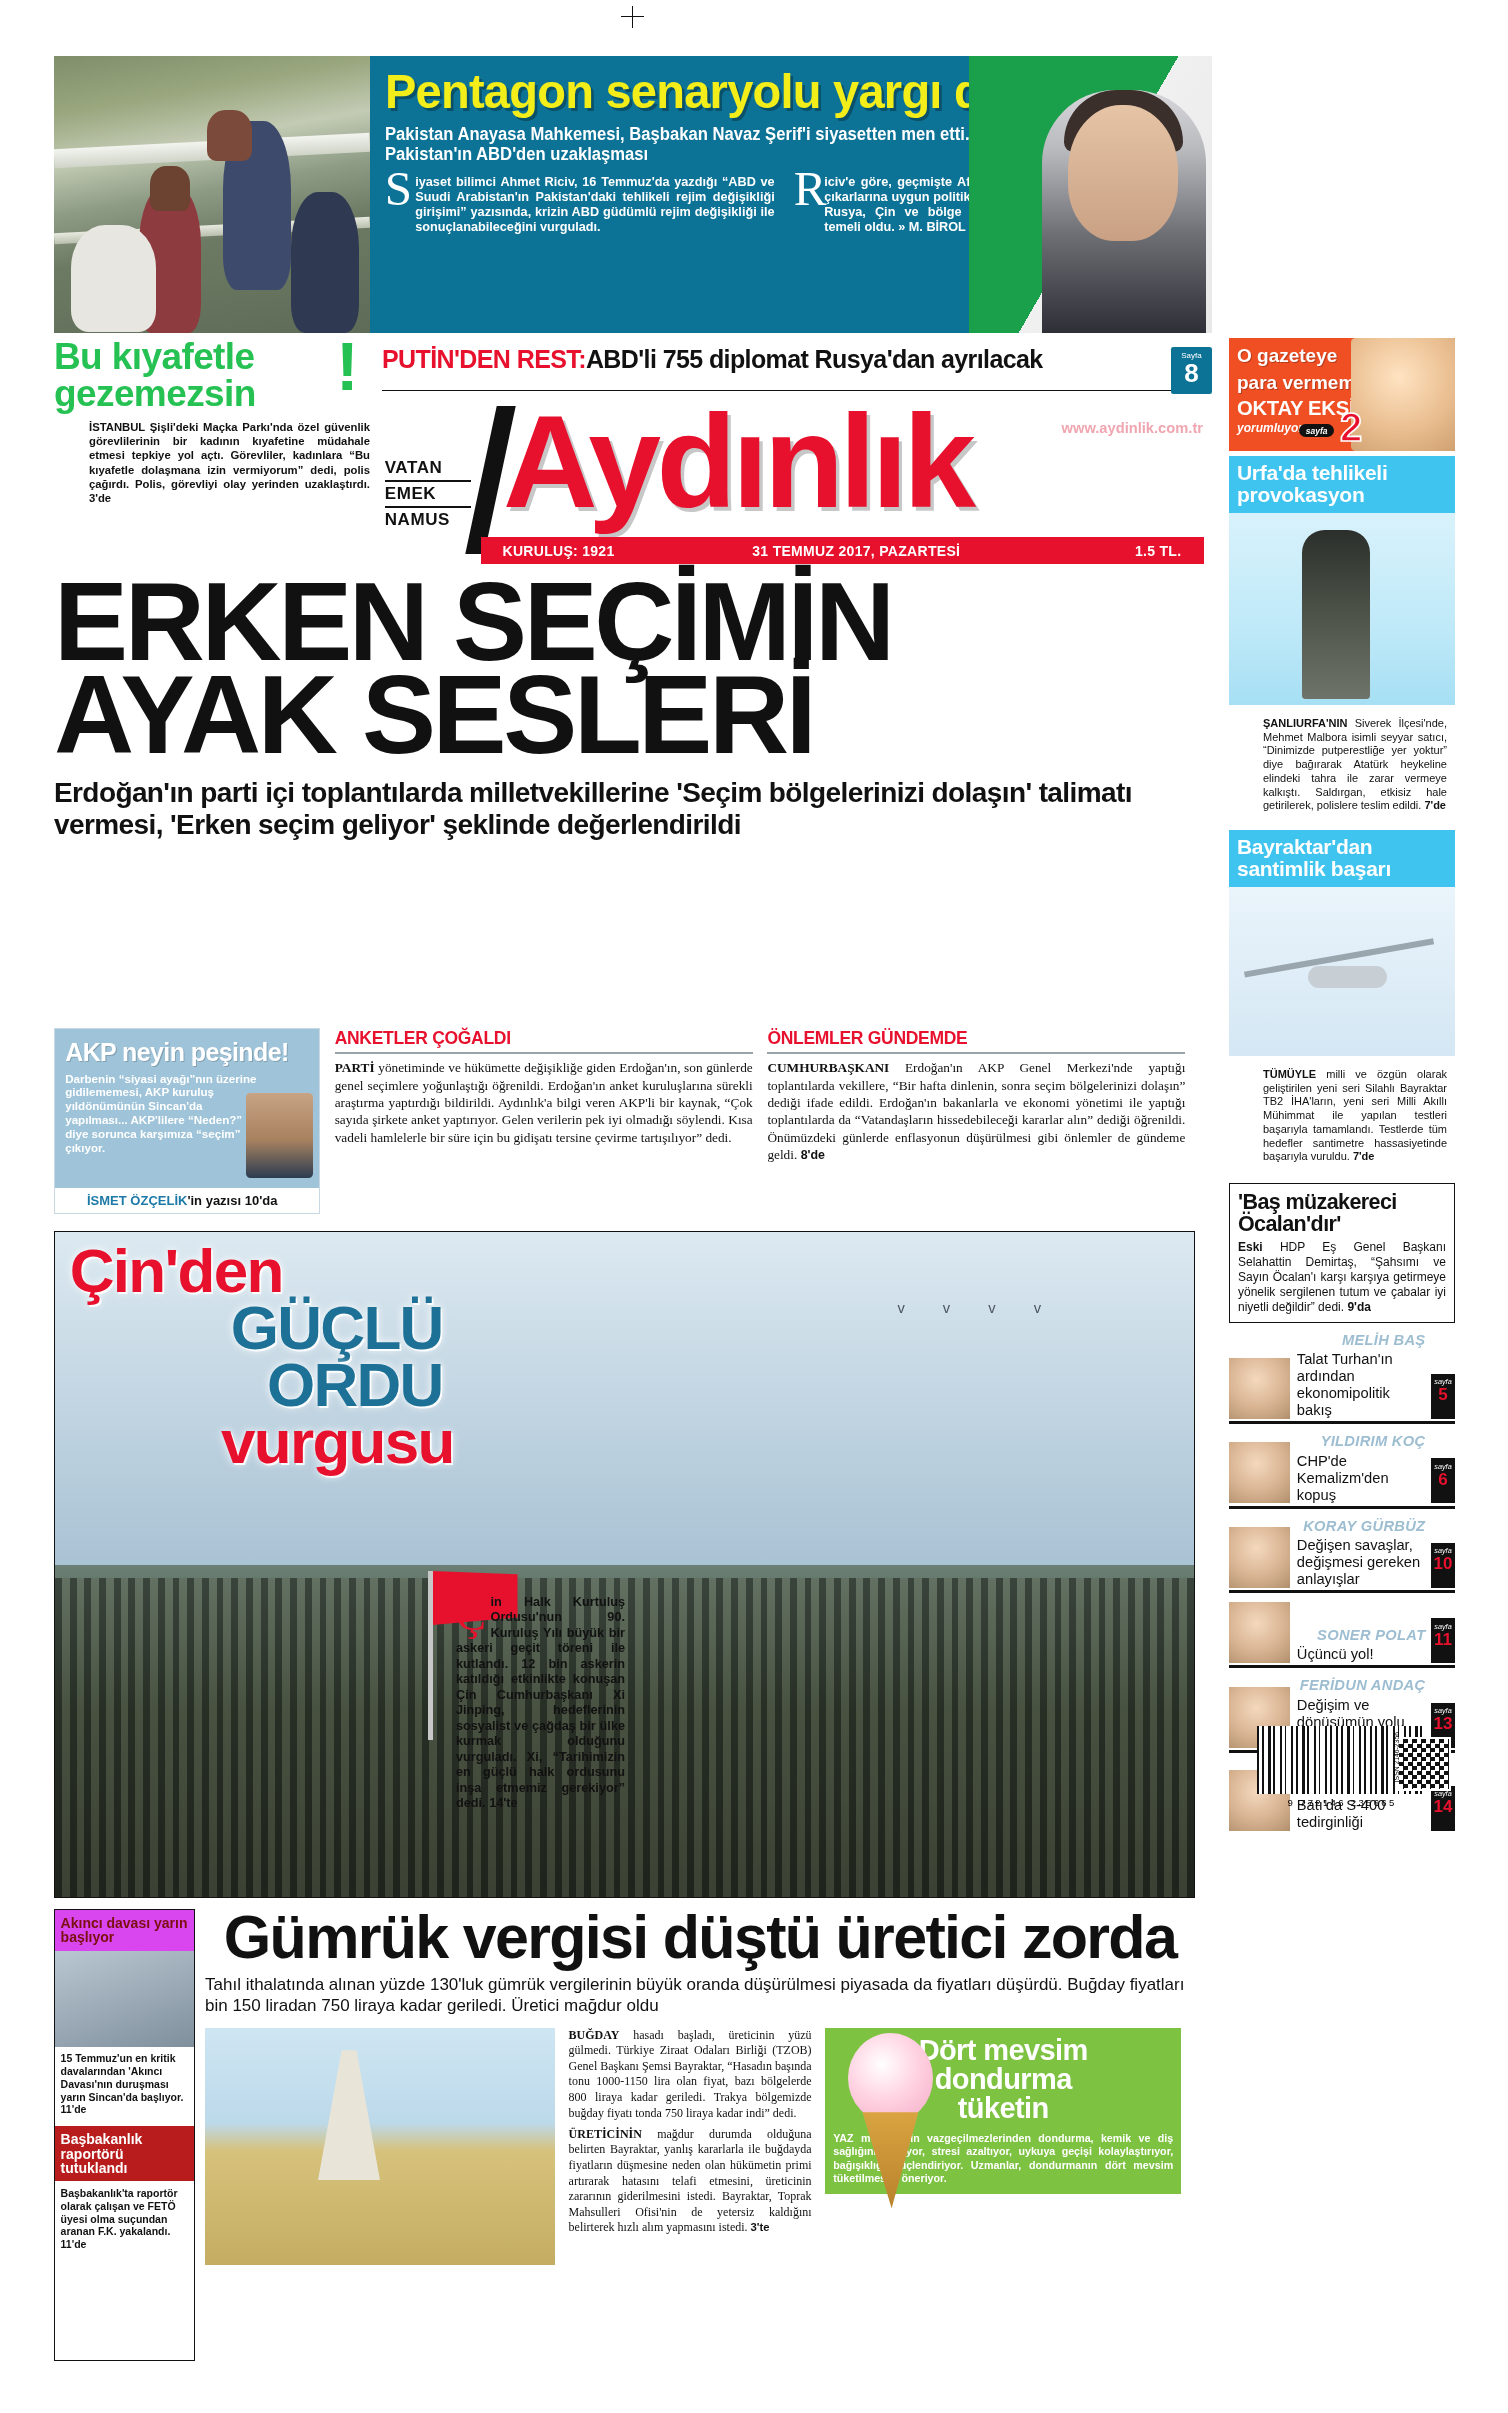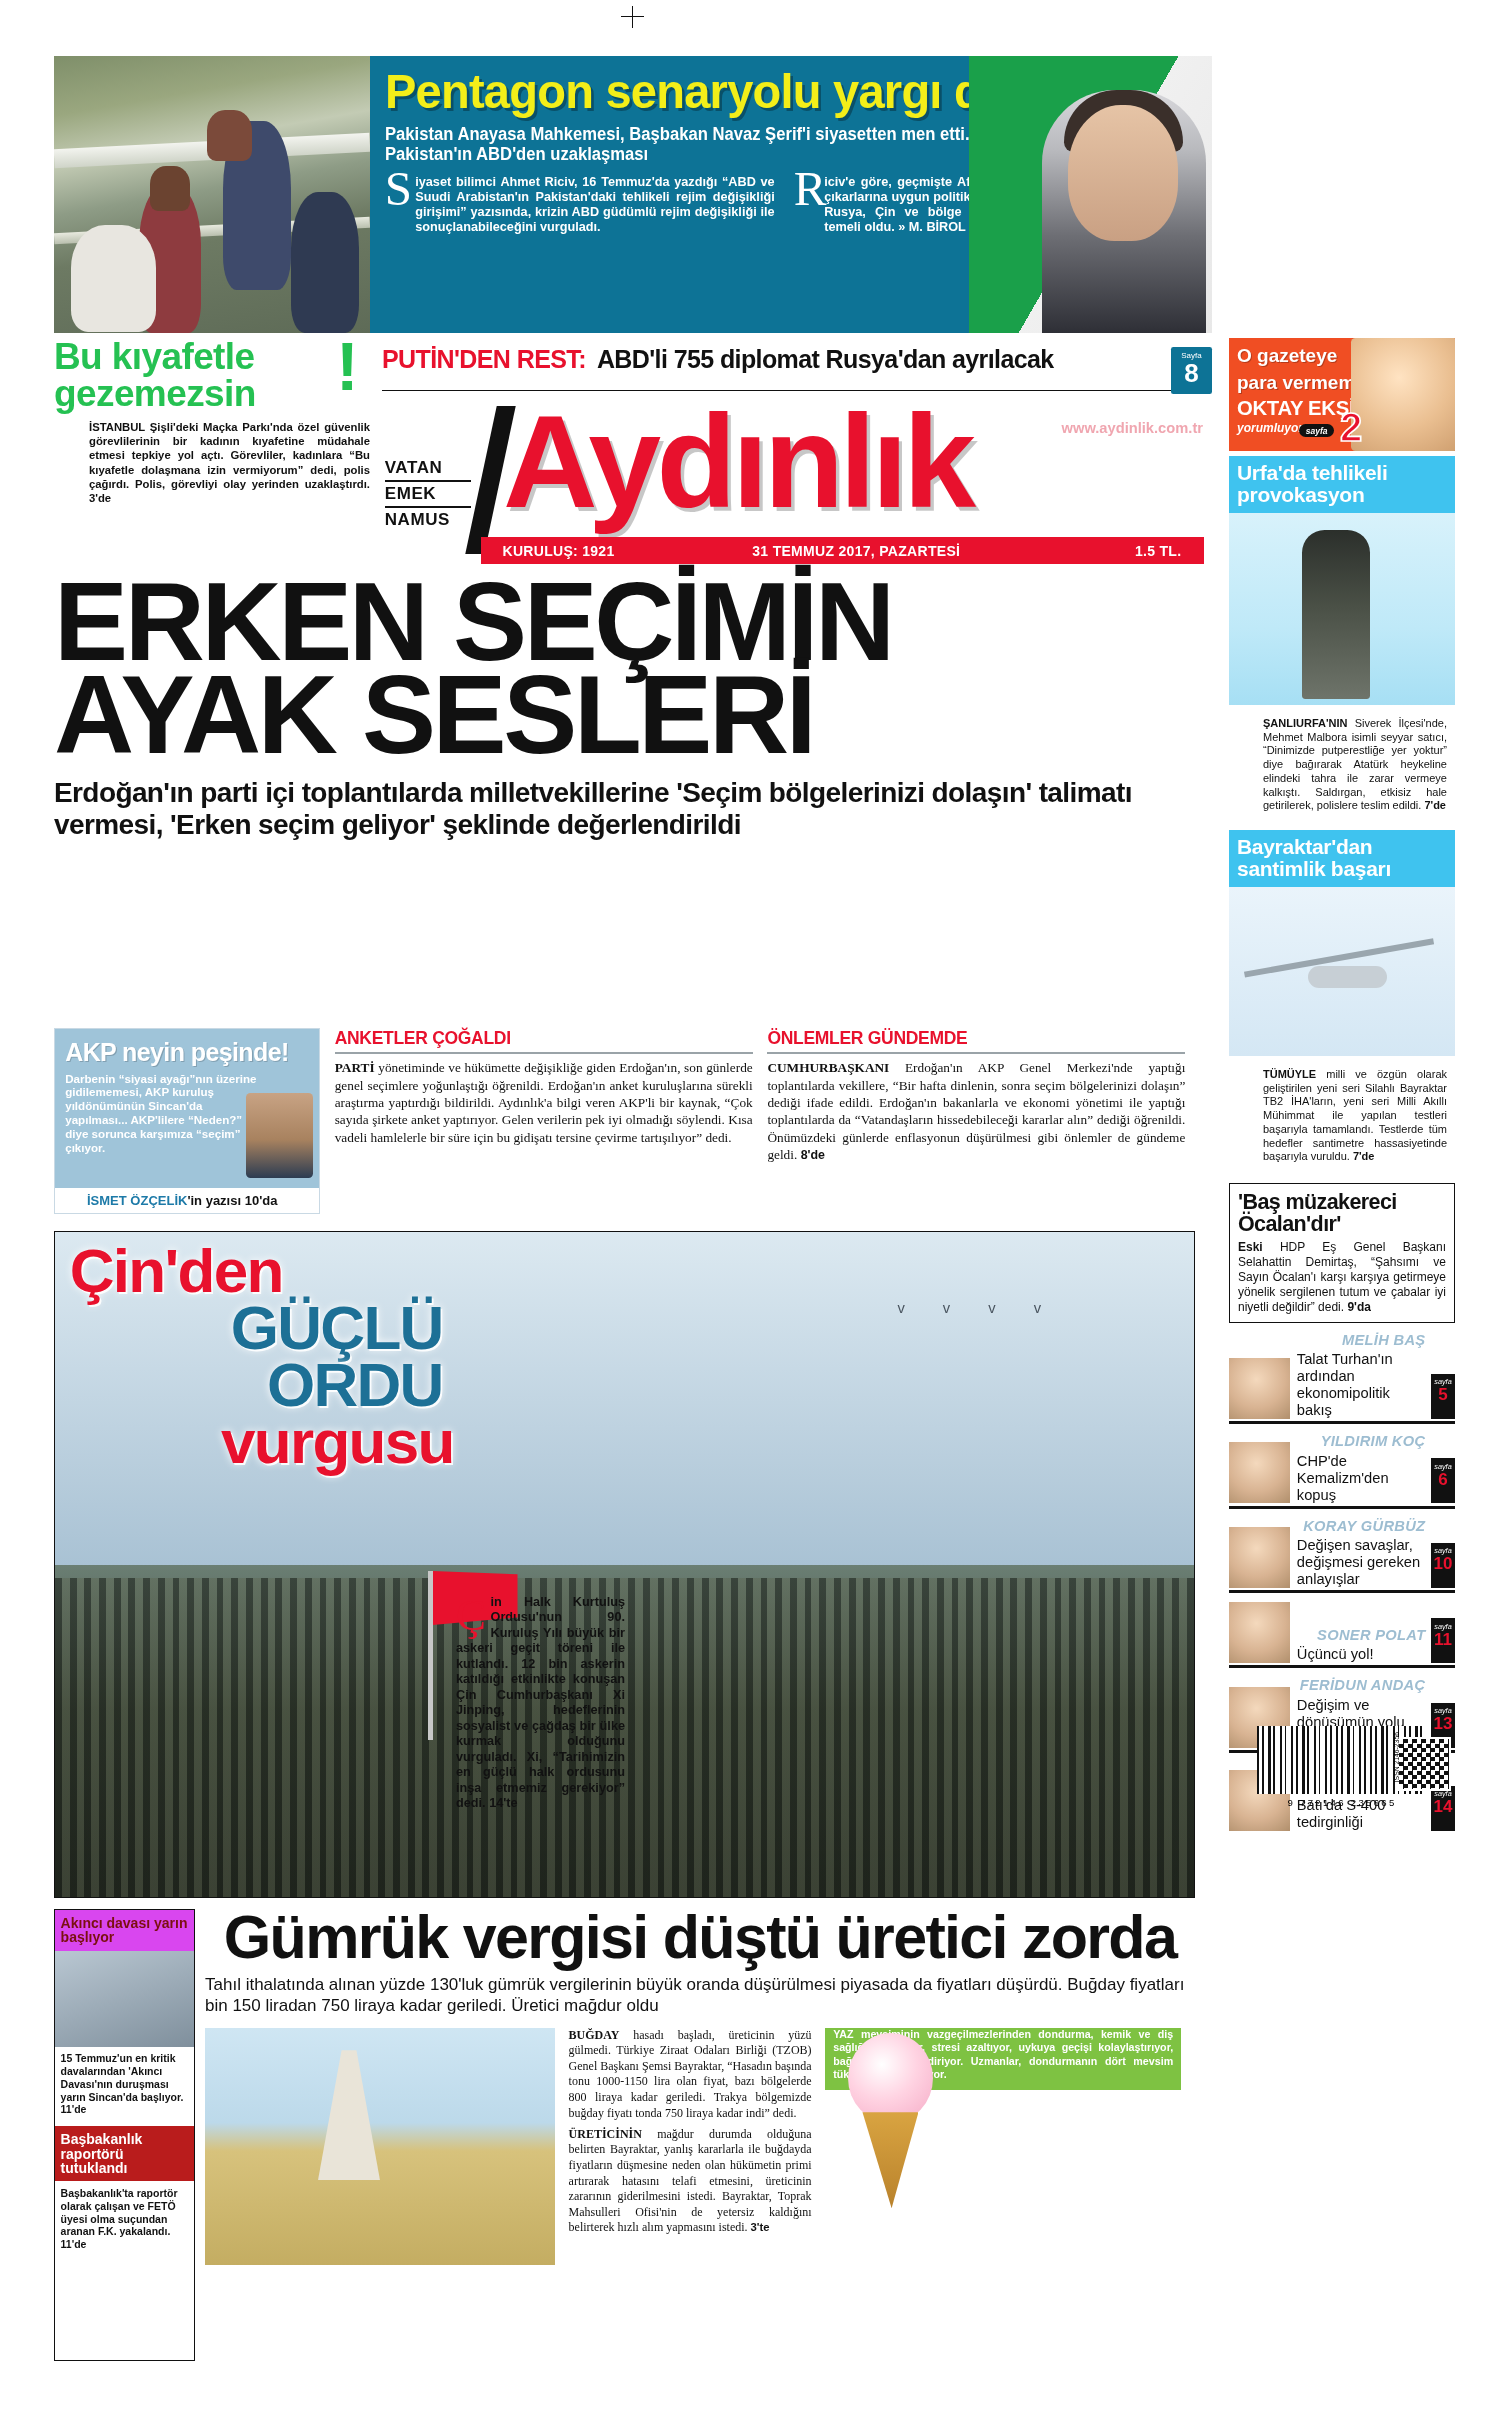--- a/index.html
+++ b/index.html
@@ -72,21 +72,21 @@
   .promo { position: absolute; left: 0; top: 282px; width: 316px; height: 226px; }
   .promo h2 { color: #25c152; font-size: 37px; font-weight: 700; line-height: 1.0; letter-spacing:-0.6px;}
   .promo .bang { position:absolute; right: 11.3px; top: 1.1px; color:#25c152; font-size: 68px; font-weight:800; line-height: .82;}
   .promo p { font-size: 11.3px; line-height: 1.26; margin-top: 8px; padding-left: 35px;
     font-weight: 700; color: #111; text-align: justify; }
 
   
   .putin { position: absolute; left: 328px; top: 289px; width: 830px; height: 46px;
     border-bottom: 1.7px solid #111; display:flex; align-items:flex-start; }
   .putin .red { color:#e8112d; font-weight: 900; font-size: 25px; letter-spacing:-0.6px; }
-  .putin .blk { color:#111; font-weight: 800; font-size: 25px; letter-spacing:-0.6px; margin-left: 11px;}
+  .putin .blk { color:#111; font-weight: 800; font-size: 25px; letter-spacing:-0.6px; margin-left: 0;}
   .pagebadge { position:absolute; right: 0; top: 2.3px; width: 41px; height: 47px; background:#0d7396;
      color:#fff; text-align:center; border-radius: 2.3px; }
   .pagebadge .s { font-size: 8px; display:block; margin-top:3.4px; }
   .pagebadge .n { font-size: 26px; font-weight: 900; line-height: 1; display:block; }
 
   
   .masthead { position: absolute; left: 316px; top: 339px; width: 842px; height: 169px; }
   .mh-slogan { position:absolute; left: 14.7px; top: 61px; width: 86px; color:#111;
      font-weight: 800; font-size: 17px; letter-spacing: 0.6px; line-height: 1.0; }
   .mh-slogan div { border-bottom: 2.3px solid #111; padding: 3.4px 0; }
@@ -388,20 +388,25 @@
         <div class="gum-row">
           <div class="gum-photo">
               <div class="mill"></div>
             </div>
           <div class="gum-body">
             <p><b>BUĞDAY</b><span> hasadı başladı, üreticinin yüzü gülmedi. Türkiye Ziraat Odaları Birliği (TZOB) Genel Başkanı Şemsi Bayraktar, “Hasadın başında tonu 1000-1150 lira olan fiyat, bazı bölgelerde 800 liraya kadar geriledi. Trakya bölgemizde buğday fiyatı tonda 750 liraya kadar indi” dedi.</span></p>
             <p style="margin-top:5.6px"><b>ÜRETİCİNİN</b><span> mağdur durumda olduğuna belirten Bayraktar, yanlış kararlarla ile buğdayda fiyatların düşmesine neden olan hükümetin primi artırarak hatasını telafi etmesini, üreticinin zararının giderilmesini istedi. Bayraktar, Toprak Mahsulleri Ofisi'nin de yetersiz kaldığını belirterek hızlı alım yapmasını istedi.</span>
             <span class="pg">3'te</span></p>
           </div>
           <div class="dondurma">
+            <div class="grn">
+              <div>Dört mevsim</div>
+              <div>dondurma</div>
+              <div>tüketin</div>
+            </div>
             <div class="txt">YAZ mevsiminin vazgeçilmezlerinden dondurma, kemik ve diş sağlığını koruyor, stresi azaltıyor, uykuya geçişi kolaylaştırıyor, bağışıklığı güçlendiriyor. Uzmanlar, dondurmanın dört mevsim tüketilmesini öneriyor.</div>
             <div class="cone">
               <div class="scoop"></div>
                 <div class="cone2"></div>
             </div>
           </div>
         </div>
       </div>
     </div>
 

